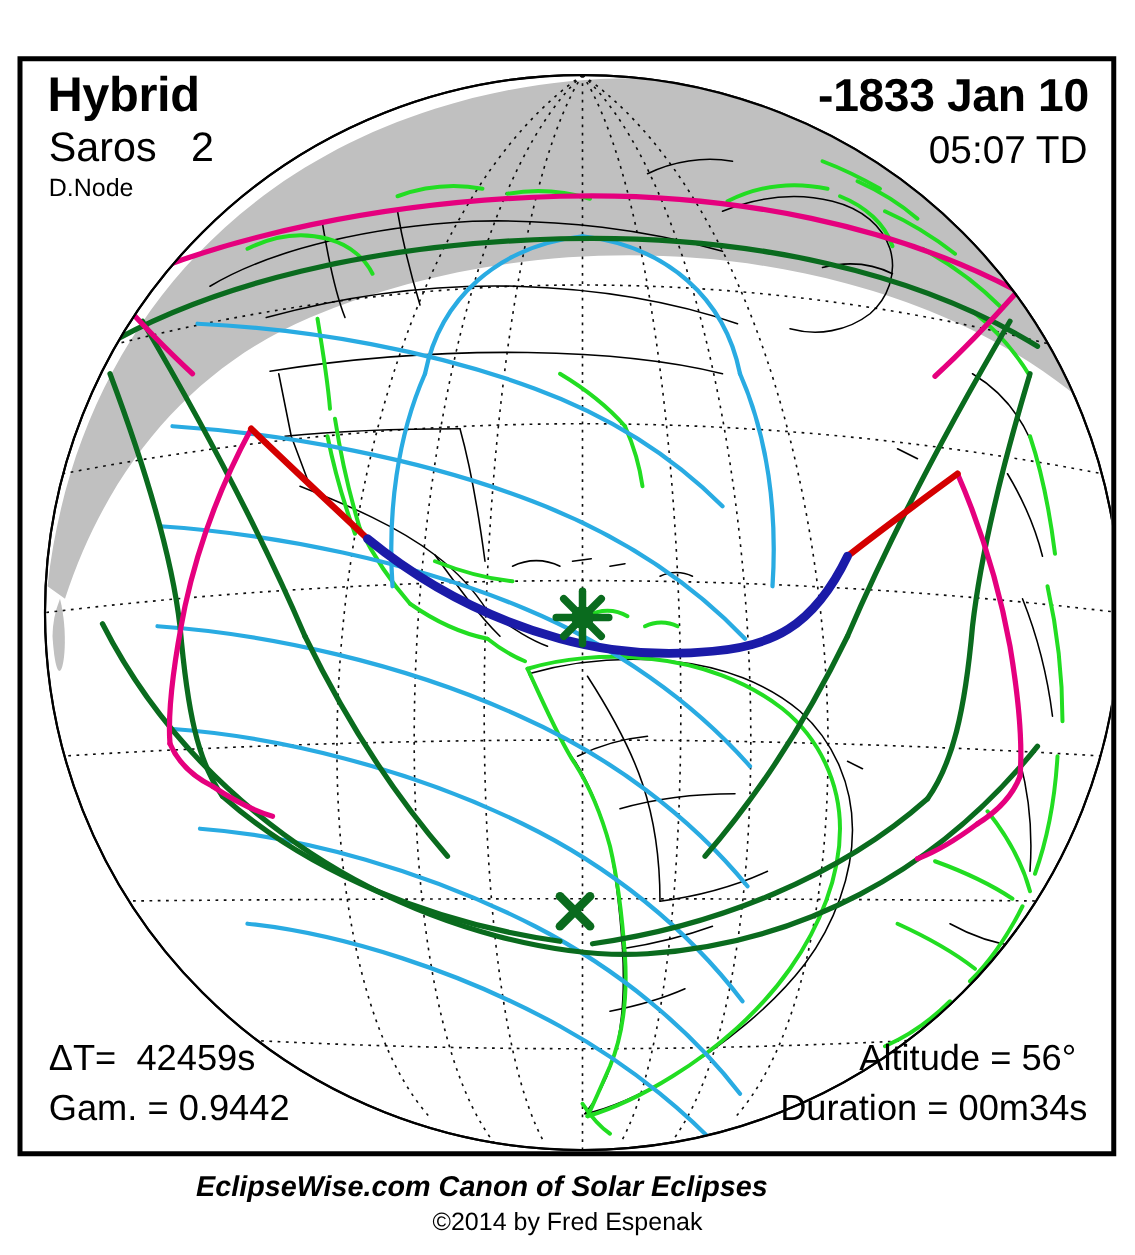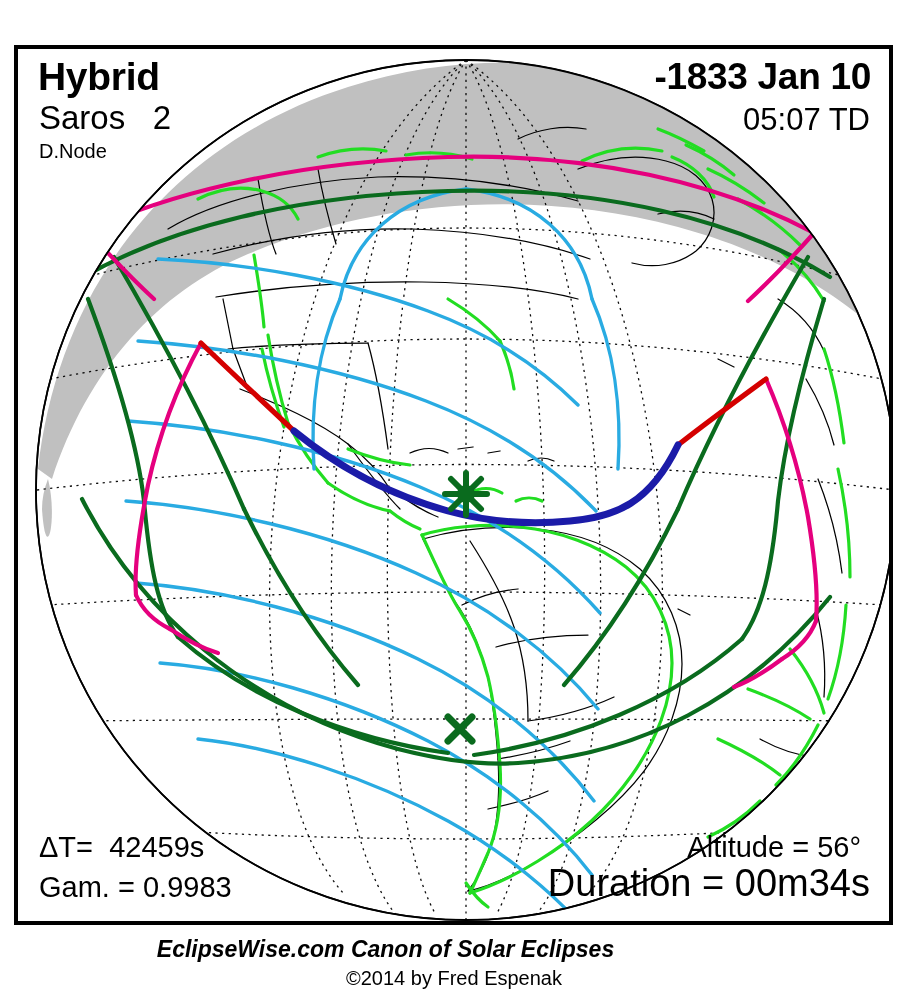--- a/index.html
+++ b/index.html
@@ -17,21 +17,21 @@
 
   .lbl{position:absolute;white-space:pre;line-height:1;}
   .t-type{left:20px;top:8px;font-size:39px;font-weight:bold;letter-spacing:-.3px;}
   .t-saros{left:21px;top:52px;font-size:33px;}
   .t-node{left:21px;top:92px;font-size:20px;}
   .t-date{right:18px;top:9px;font-size:37px;font-weight:bold;letter-spacing:-.3px;text-align:right;margin-left:38px;}
   .t-time{right:19px;top:55px;font-size:31px;text-align:right;}
   .t-dt{left:21px;bottom:59px;font-size:29px;}
   .t-gam{left:21px;bottom:19px;font-size:29px;}
   .t-alt{right:28px;bottom:59px;font-size:29px;text-align:right;}
-  .t-dur{right:19px;bottom:19px;font-size:38px;text-align:right;}
+  .t-dur{right:19px;bottom:19px;font-size:29px;text-align:right;}
 
   .credit1{position:absolute;left:0;top:936px;width:771px;text-align:center;
     font-size:23px;font-weight:bold;font-style:italic;}
   .credit2{position:absolute;left:0;top:967px;width:908px;text-align:center;
     font-size:20px;}
 </style>
 </head>
 <body>
 
 <div id="page">
@@ -254,21 +254,21 @@
         <circle cx="448" cy="441" r="430" fill="none" stroke="#000000" stroke-width="1.8"></circle>
       </svg>
     </div>
 
     <div class="lbl t-type">Hybrid</div>
     <div class="lbl t-saros">Saros   2</div>
     <div class="lbl t-node">D.Node</div>
     <div class="lbl t-date">-1833 Jan 10</div>
     <div class="lbl t-time">05:07 TD</div>
     <div class="lbl t-dt">ΔT=  42459s</div>
-    <div class="lbl t-gam">Gam. = 0.9983</div>
+    <div class="lbl t-gam">Gam. = 0.9442</div>
     <div class="lbl t-alt">Altitude = 56°</div>
     <div class="lbl t-dur">Duration = 00m34s</div>
   </div>
 
   <div class="credit1">EclipseWise.com Canon of Solar Eclipses</div>
   <div class="credit2">©2014 by Fred Espenak</div>
 
 </div>
 
 </body></html>

